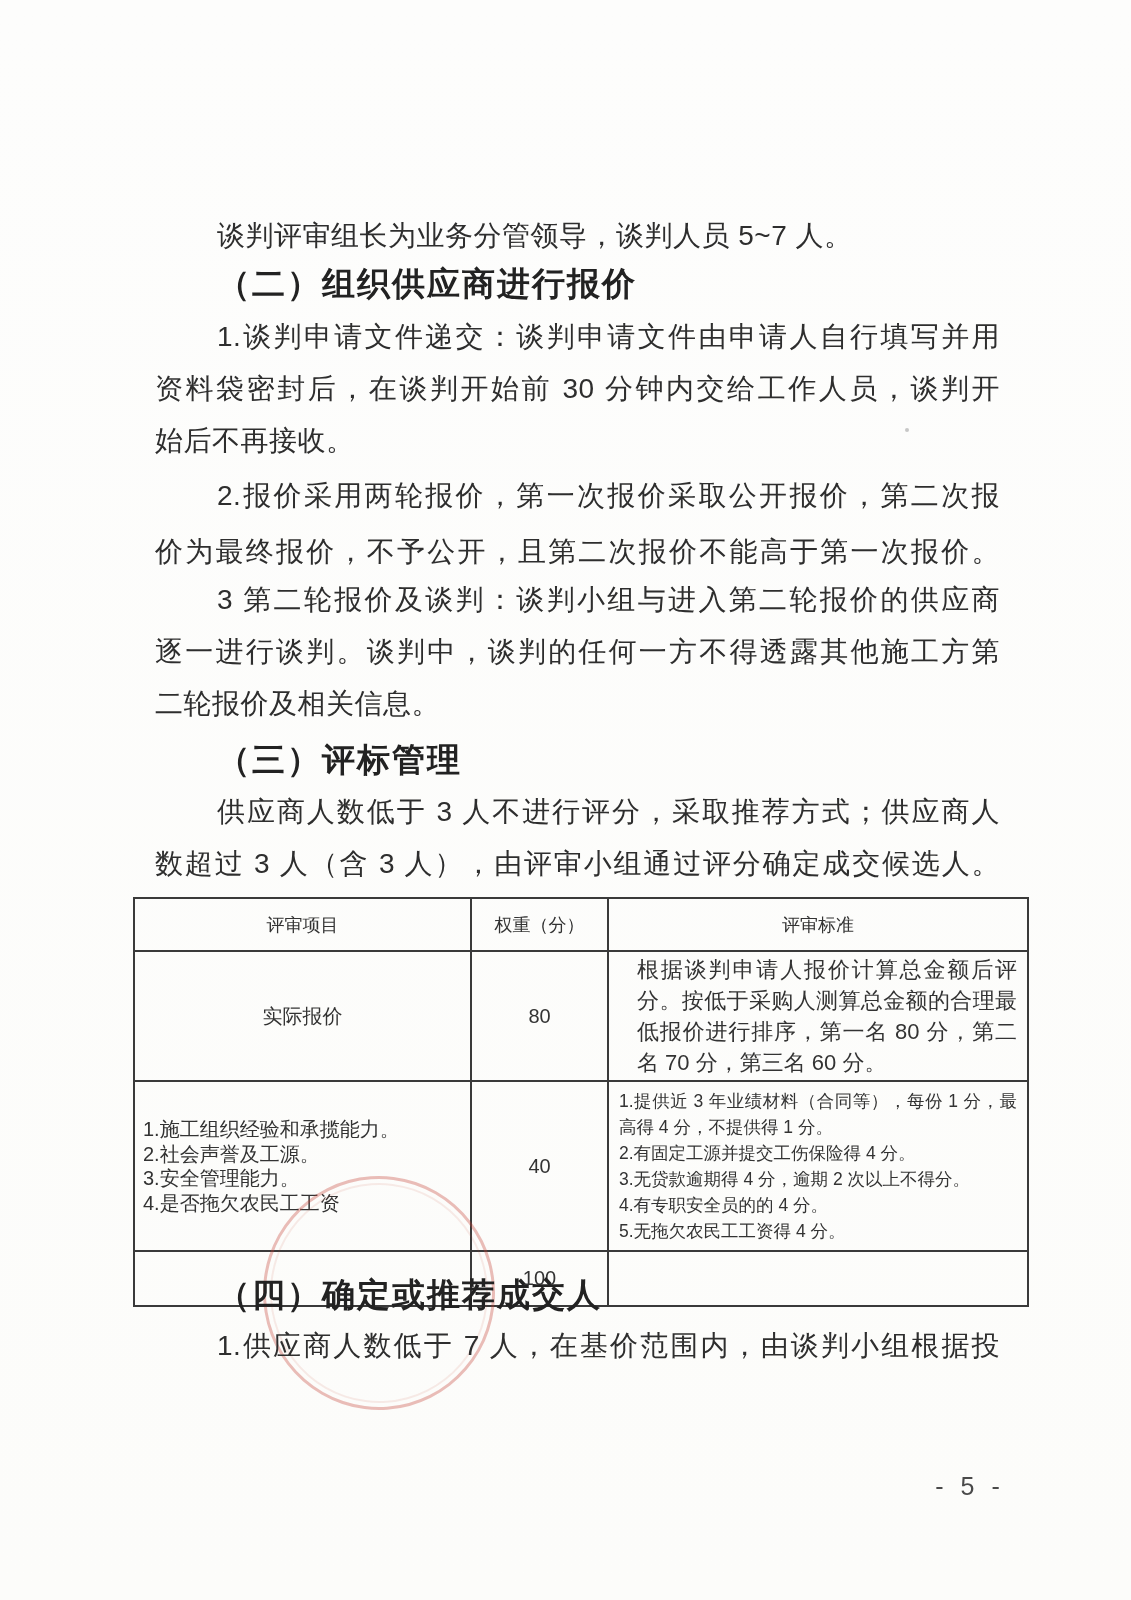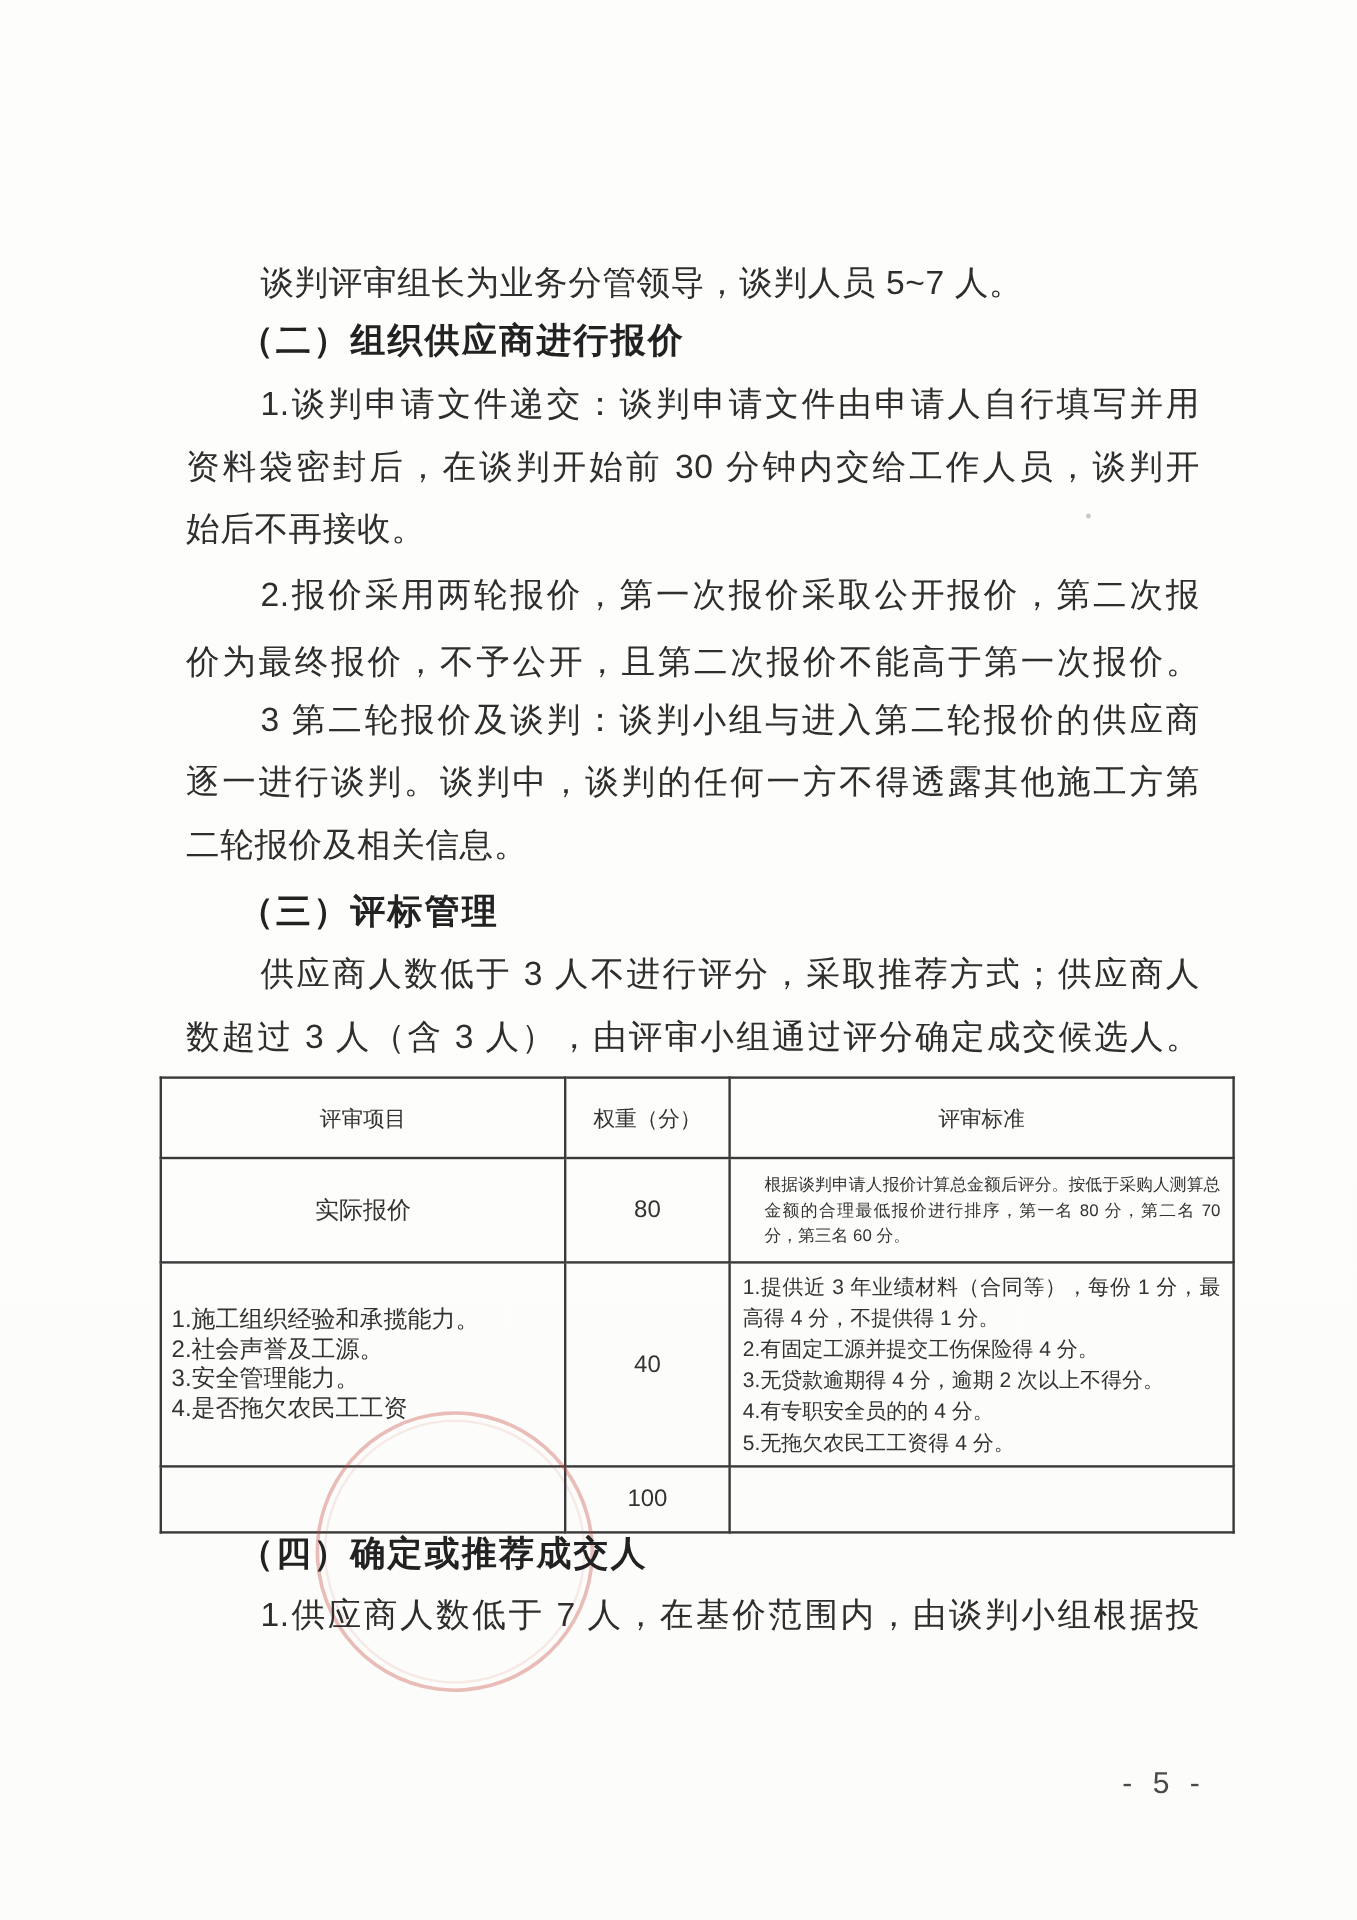--- a/index.html
+++ b/index.html
@@ -21,22 +21,22 @@
     height: 36px;
     color: #2e2e2e;
     letter-spacing: 0.5px;
   }
   .jfull { left: 155px; width: 845px; text-align: justify; text-align-last: justify; }
   .jind  { left: 217px; width: 783px; text-align: justify; text-align-last: justify; }
   .nat-ind  { left: 217px; width: 800px; }
   .nat-full { left: 155px; width: 800px; }
   .heading {
     position: absolute;
-    left: 199px;
-    font-size: 29px;
+    left: 217px;
+    font-size: 33px;
     line-height: 36px;
     font-weight: 700;
     letter-spacing: 2px;
     color: #222;
   }
   
   table.eval {
     position: absolute;
     left: 133px;
     top: 897px;
@@ -46,40 +46,40 @@
   }
   table.eval td {
     border: 2px solid #3a3a3a;
     vertical-align: middle;
     color: #333;
     overflow: hidden;
   }
   col.c1 { width: 337px; }
   col.c2 { width: 137px; }
   col.c3 { width: 420px; }
-  tr.r-head { height: 67px; }
+  tr.r-head { height: 53px; }
   tr.r-1 { height: 87px; }
   tr.r-2 { height: 170px; }
   tr.r-3 { height: 55px; }
   td.hd { text-align: center; font-size: 18px; color: #3c3c3c; }
   td.item-center { text-align: center; font-size: 20px; }
   td.item-list {
     font-size: 20px;
     line-height: 24.5px;
     padding: 2px 4px 2px 8px;
     white-space: pre-line;
     text-align: left;
   }
   td.weight { text-align: center; font-size: 20px; }
   td.crit {
     padding: 2px 10px;
     white-space: pre-line;
     text-align: justify;
   }
-  td.crit-r1 { font-size: 14px; line-height: 21px; padding-left: 28px; }
+  td.crit-r1 { font-size: 22px; line-height: 31px; padding-left: 28px; }
   td.crit-r2 { font-size: 17.5px; line-height: 26px; }
   
   .stamp {
     position: absolute;
     left: 263px;
     top: 1176px;
     width: 226px;
     height: 228px;
     border: 3px solid rgba(197, 64, 52, 0.34);
     border-radius: 50%;

